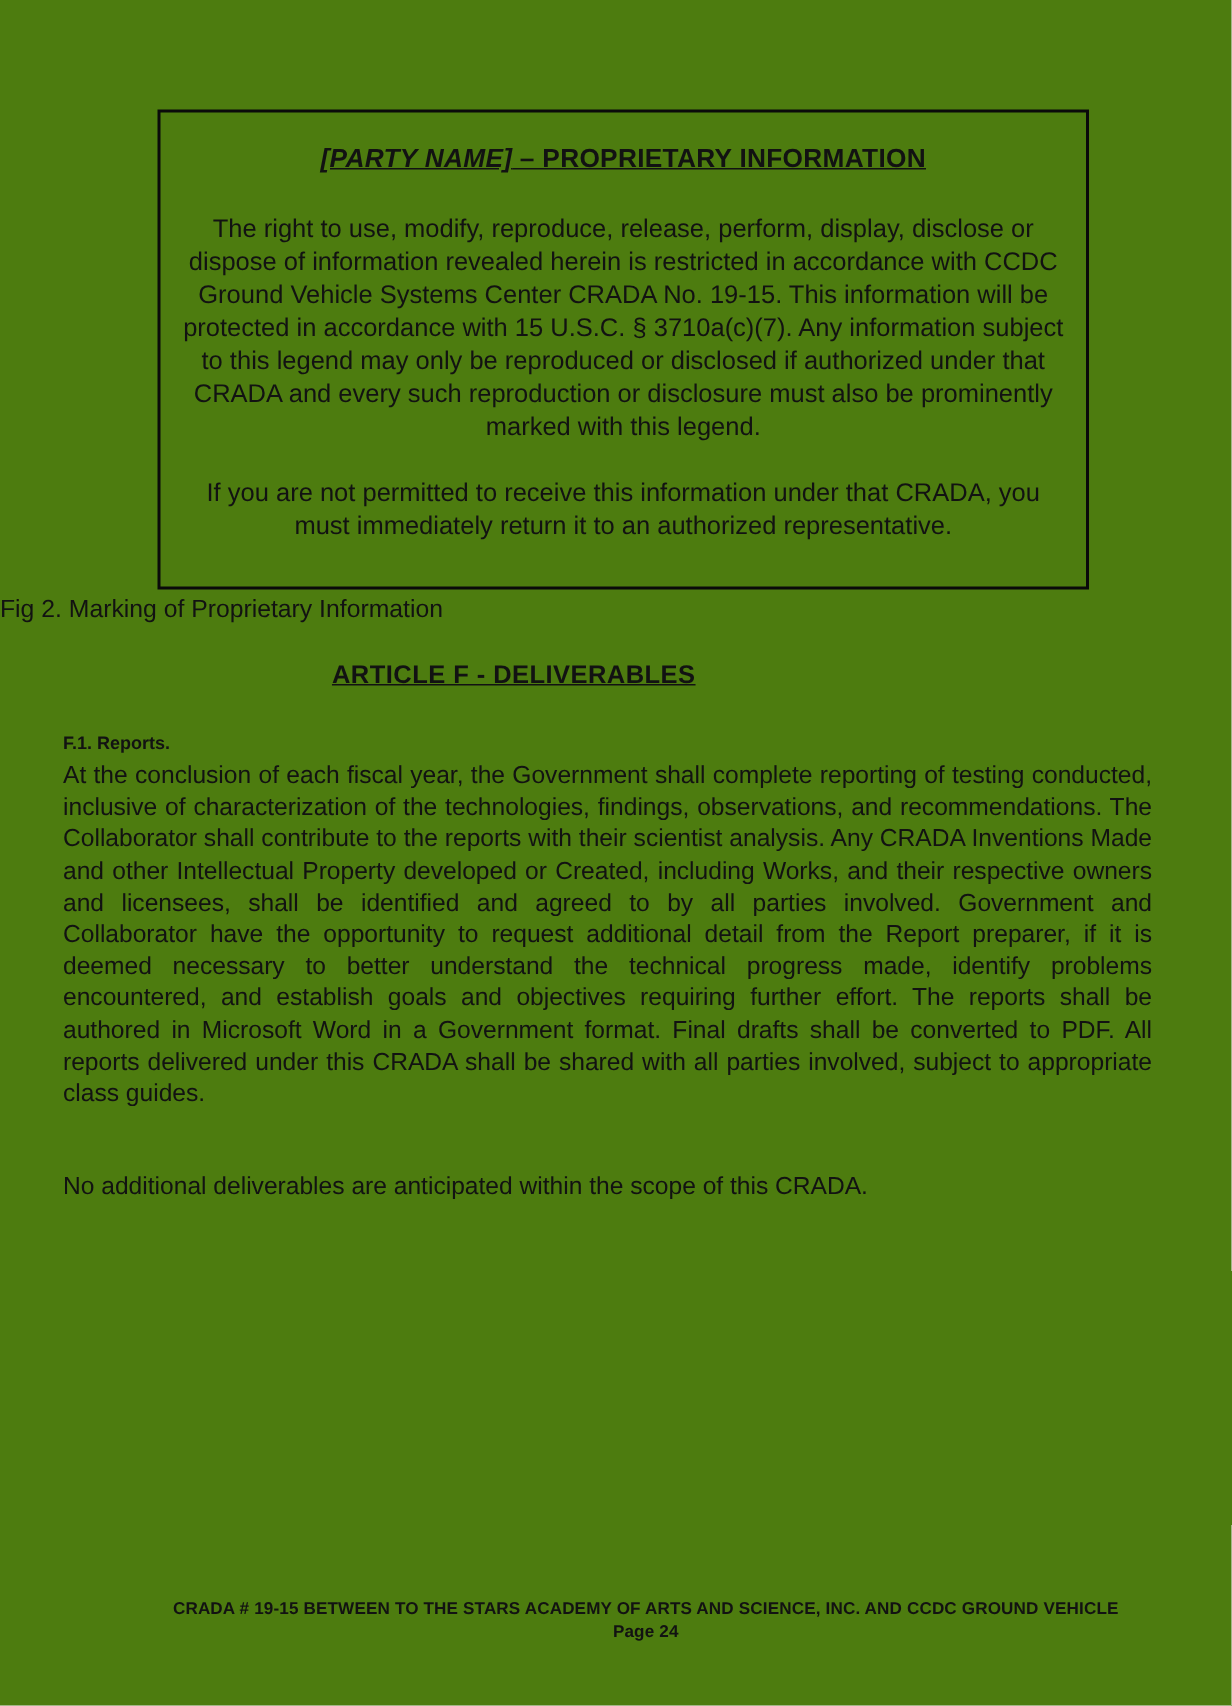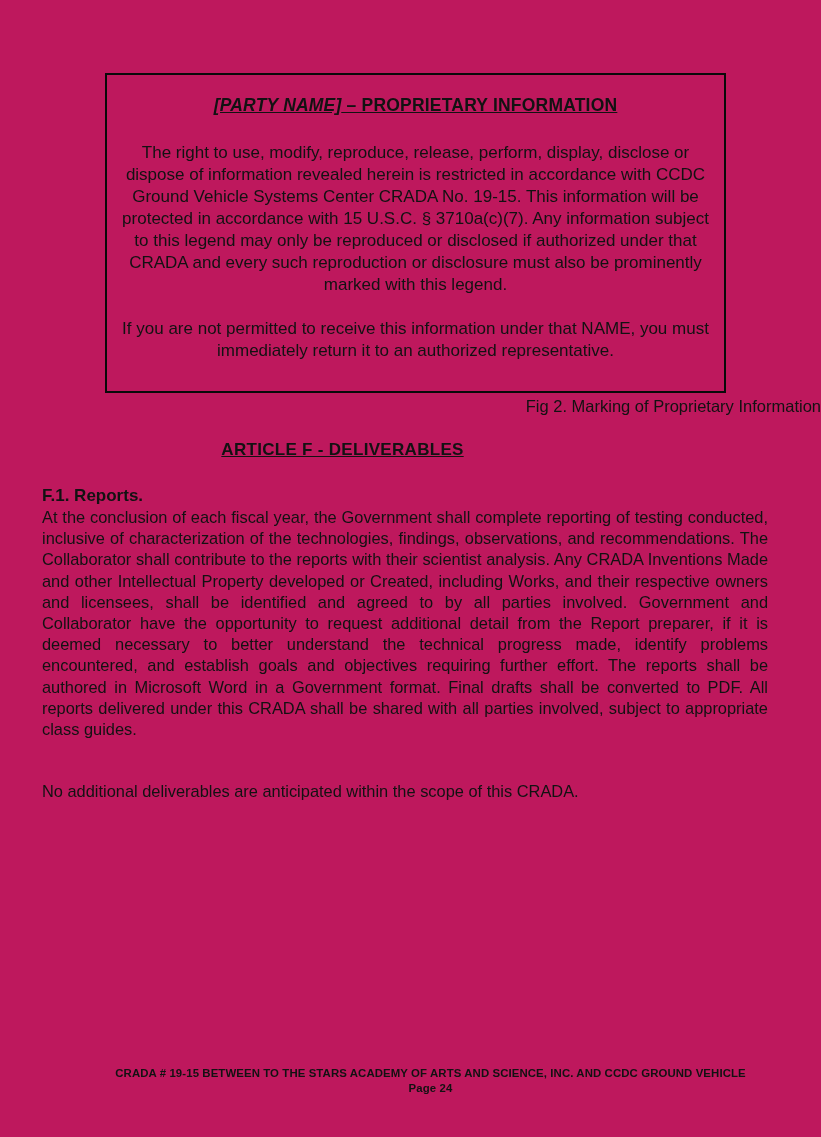--- a/index.html
+++ b/index.html
@@ -5,21 +5,21 @@
   html, body {
     margin: 0;
     padding: 0;
     background: #e8e8e8;
   }
   .page {
     position: relative;
     width: 821px;
     height: 1137px;
     margin: 0 auto;
-    background: #be185d;
+    background: #4d7c0f;
     font-family: "Liberation Sans", sans-serif;
     color: #121212;
     overflow: hidden;
     -webkit-font-smoothing: antialiased;
   }
   
   .prop-box {
     position: absolute;
     left: 105px;
     top: 73px;
@@ -49,21 +49,21 @@
     margin: 16px auto 22px auto;
     max-width: 597px;
     text-align: center;
   }
   
   .fig-caption {
     position: absolute;
     top: 397px;
     left: 0;
     width: 821px;
-    text-align: right;
+    text-align: left;
     font-size: 16.5px;
   }
   
   .article-heading {
     position: absolute;
     top: 440px;
     left: 0;
     width: 685px;
     text-align: center;
     font-size: 17px;
@@ -76,21 +76,21 @@
   }
   
   .section {
     position: absolute;
     left: 42px;
     width: 726px;
   }
   .section-f1 { top: 484px; }
   .section-f2 { top: 781px; }
   .sec-heading {
-    font-size: 17px;
+    font-size: 12px;
     font-weight: bold;
     line-height: 23px;
   }
   .sec-body {
     margin: 0;
     font-size: 16.4px;
     line-height: 21.2px;
   }
   .justify {
     text-align: justify;
@@ -112,21 +112,21 @@
 </head>
 <body>
 
 <div class="page">
 
   <div class="prop-box">
     <div class="box-title">
       <span class="underlined"><span class="party-name">[PARTY NAME]</span><span> – PROPRIETARY INFORMATION</span></span>
     </div>
     <p class="box-para">The right to use, modify, reproduce, release, perform, display, disclose or dispose of information revealed herein is restricted in accordance with CCDC Ground Vehicle Systems Center CRADA No. 19-15.  This information will be protected in accordance with 15 U.S.C. § 3710a(c)(7).  Any information subject to this legend may only be reproduced or disclosed if authorized under that CRADA and every such reproduction or disclosure must also be prominently marked with this legend.</p>
-    <p class="box-para">If you are not permitted to receive this information under that NAME, you must immediately return it to an authorized representative.</p>
+    <p class="box-para">If you are not permitted to receive this information under that CRADA, you must immediately return it to an authorized representative.</p>
   </div>
 
   <div class="fig-caption">Fig 2.  Marking of Proprietary Information</div>
 
   <h2 class="article-heading">
     <span class="underlined">ARTICLE F - DELIVERABLES</span>
   </h2>
 
   <div class="section section-f1">
     <div class="sec-heading">F.1. Reports.</div>

